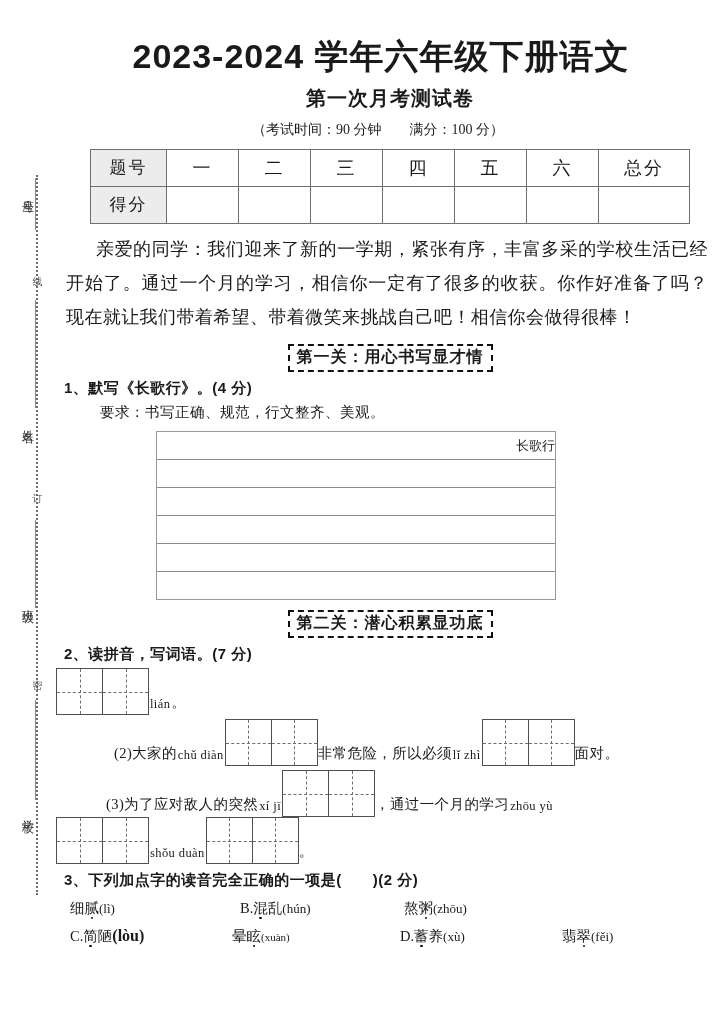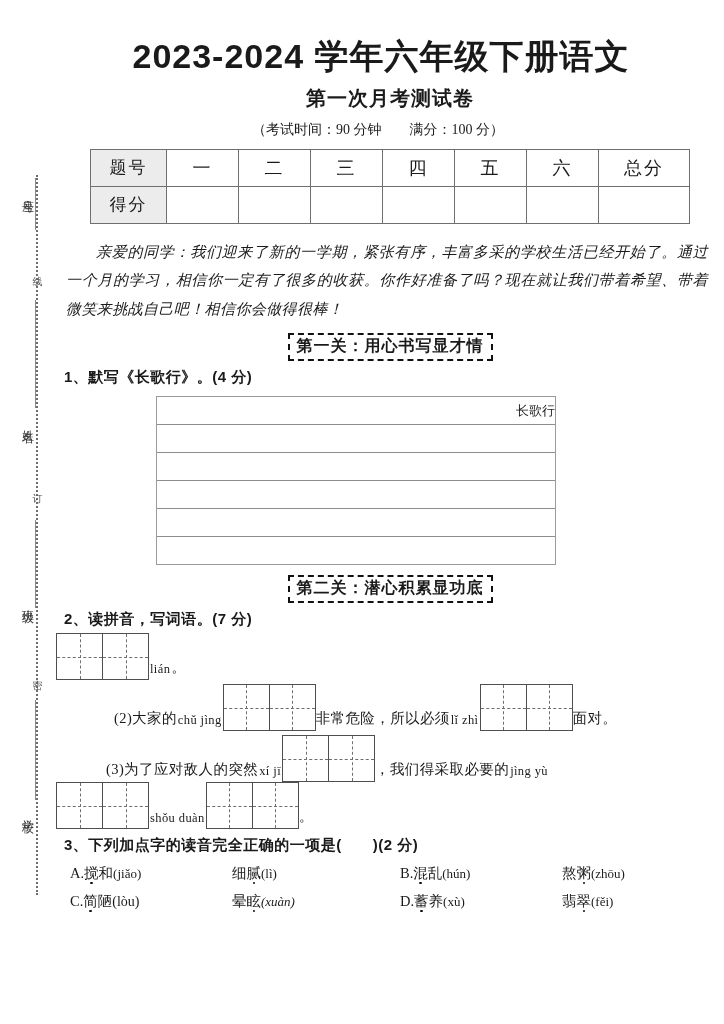--- a/index.html
+++ b/index.html
@@ -112,27 +112,26 @@
   }
   .score-table td.lead {
     background: #ececec;
     width: 73px;
     font-size: 17px;
   }
   .score-table td.total { width: 88px; }
 
   
   .intro {
-    font-size: 15px;
+    font-size: 18px;
     line-height: 1.9;
-    margin: 14px 16px 0 10px;
+    margin: 8px 16px 0 10px;
     text-indent: 30px;
     text-align: justify;
     letter-spacing: 0.4px;
-    font-style: italic;
   }
 
   
   .banner-wrap {
     text-align: center;
     margin-top: 10px;
   }
   .banner {
     display: inline-block;
     border: 2px dashed #111;
@@ -279,20 +278,21 @@
       </tbody>
   </table>
 
   <div class="intro">亲爱的同学：我们迎来了新的一学期，紧张有序，丰富多采的学校生活已经开始了。通过一个月的学习，相信你一定有了很多的收获。你作好准备了吗？现在就让我们带着希望、带着微笑来挑战自己吧！相信你会做得很棒！</div>
 
   <div class="banner-wrap">
     <span class="banner">第一关：用心书写显才情</span>
   </div>
 
   <div class="q-line">1、默写《长歌行》。(4 分)</div>
+  <div class="q-sub">要求：书写正确、规范，行文整齐、美观。</div>
 
   <div class="write-box">
     <div class="write-row">长歌行</div>
     <div id="write-rows">
         <div class="write-row"></div>
         <div class="write-row"></div>
         <div class="write-row"></div>
         <div class="write-row"></div>
         <div class="write-row"></div>
       </div>
@@ -311,21 +311,21 @@
             <span class="cell"></span>
             <span class="cell"></span>
           </span>
           <span class="py">lián</span>
           <span class="txt">。</span>
         </div>
       </div>
       <div class="fill-block">
         <div class="fill-row" style="padding-left: 58px;">
           <span class="txt">(2)大家的</span>
-          <span class="py">chǔ jìng</span>
+          <span class="py">chǔ diàn</span>
           <span class="grid">
             <span class="cell"></span>
             <span class="cell"></span>
           </span>
           <span class="txt">非常危险，所以必须</span>
           <span class="py">lǐ zhì</span>
           <span class="grid">
             <span class="cell"></span>
             <span class="cell"></span>
           </span>
@@ -333,48 +333,47 @@
         </div>
       </div>
       <div class="fill-block">
         <div class="fill-row" style="padding-left: 50px;">
           <span class="txt">(3)为了应对敌人的突然</span>
           <span class="py">xí jī</span>
           <span class="grid">
             <span class="cell"></span>
             <span class="cell"></span>
           </span>
-          <span class="txt">，我们得采取必要的</span>
-          <span class="py">jìng yù</span>
+          <span class="txt">，通过一个月的学习</span>
+          <span class="py">zhōu yù</span>
         </div>
         <div class="fill-row">
           <span class="grid">
             <span class="cell"></span>
             <span class="cell"></span>
           </span>
           <span class="py">shǒu duàn</span>
           <span class="grid">
             <span class="cell"></span>
             <span class="cell"></span>
           </span>
           <span class="txt">。</span>
         </div>
       </div>
     </div>
 
   <div class="q-line">3、下列加点字的读音完全正确的一项是(　　)(2 分)</div>
 
   <div class="opts">
     <div class="opt-row">
-      <span class="opt" id="opt-a"><span>A.</span><span class="dotc">搅</span><span>和</span><span style="font-size: 13px;">(jiǎo)</span></span>
       <span class="opt w2" id="opt-a2"><span>细</span><span class="dotc">腻</span><span style="font-size: 13px;">(lì)</span></span>
       <span class="opt" id="opt-b"><span>B.</span><span class="dotc">混</span><span>乱</span><span style="font-size: 13px;">(hún)</span></span>
       <span class="opt" id="opt-b2"><span>熬</span><span class="dotc">粥</span><span style="font-size: 13px;">(zhōu)</span></span>
     </div>
     <div class="opt-row">
-      <span class="opt" id="opt-c"><span>C.</span><span class="dotc">简</span><span>陋</span><span style="font-size: 14px;">(lòu)</span></span>
-      <span class="opt w2" id="opt-c2"><span>晕</span><span class="dotc">眩</span><span style="font-size: 13px; font-style: italic;">(xuàn)</span></span>
+      <span class="opt" id="opt-c"><span>C.</span><span class="dotc">简</span><span>陋</span><span style="font-size: 16px; font-weight: bold;">(lòu)</span></span>
+      <span class="opt w2" id="opt-c2"><span>晕</span><span class="dotc">眩</span><span style="font-size: 11px;">(xuàn)</span></span>
       <span class="opt" id="opt-d"><span>D.</span><span class="dotc">蓄</span><span>养</span><span style="font-size: 13px;">(xù)</span></span>
       <span class="opt" id="opt-d2"><span>翡</span><span class="dotc">翠</span><span style="font-size: 13px; text-align: center;">(fěi)</span></span>
     </div>
   </div>
 
 </div>
 
 </body></html>

